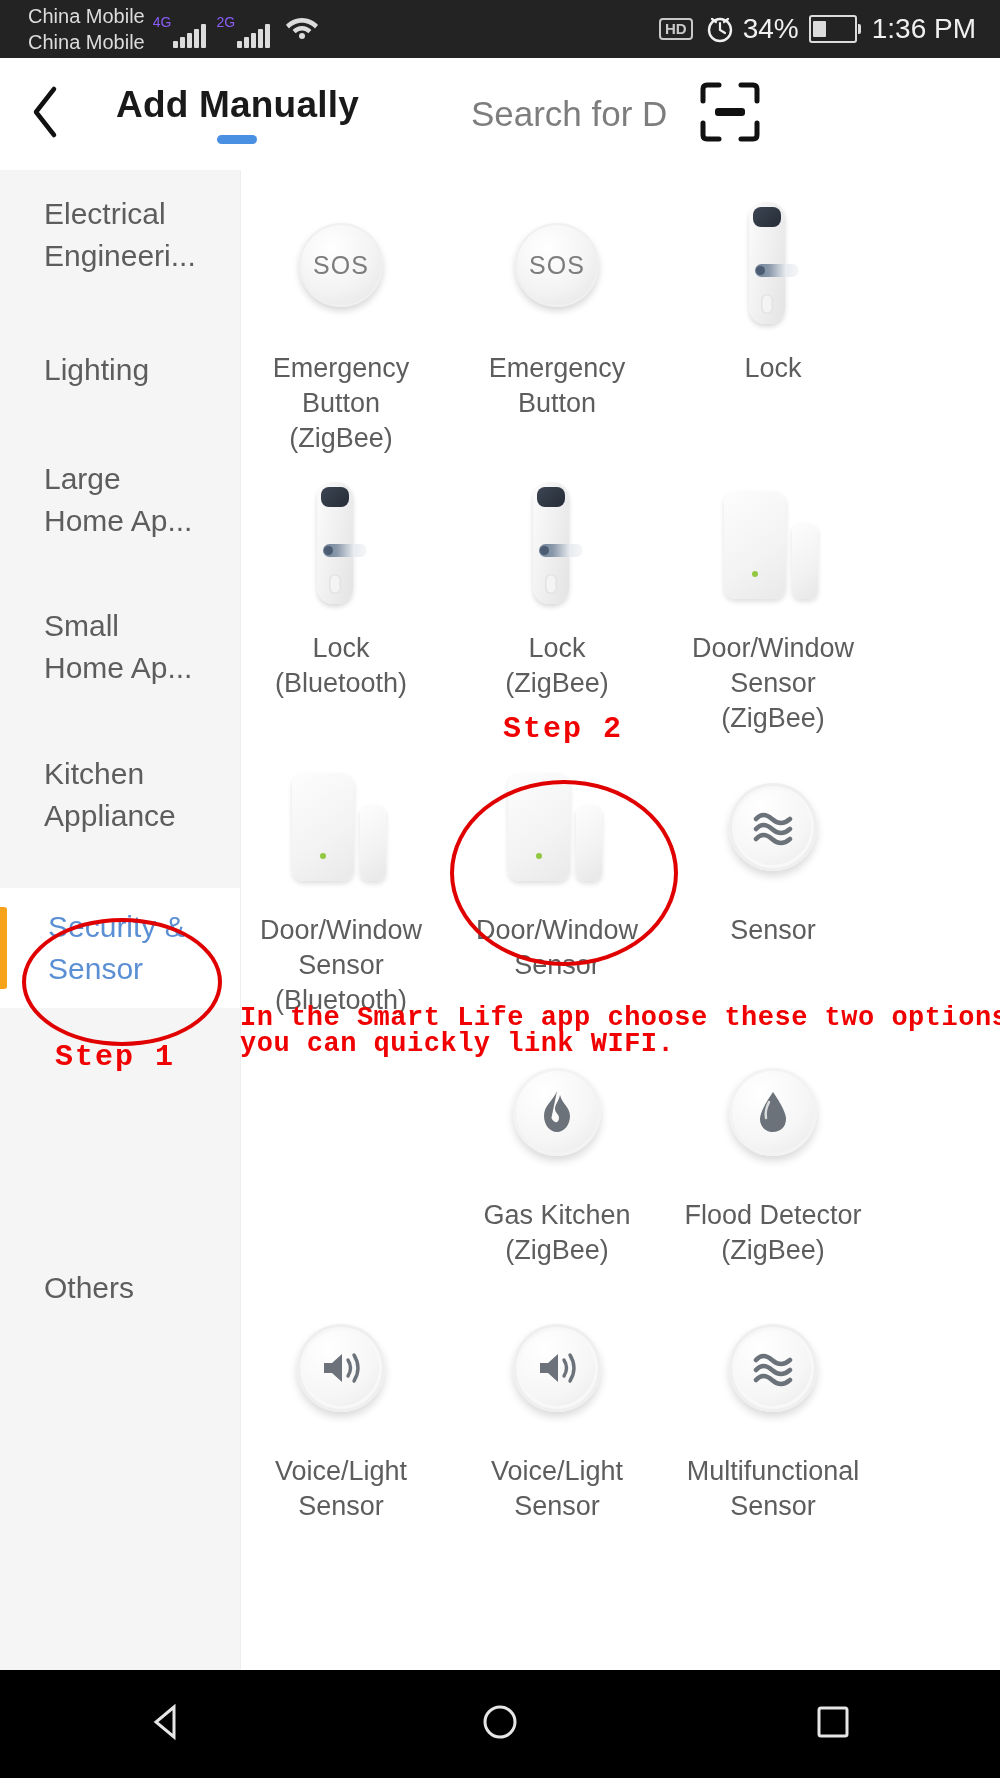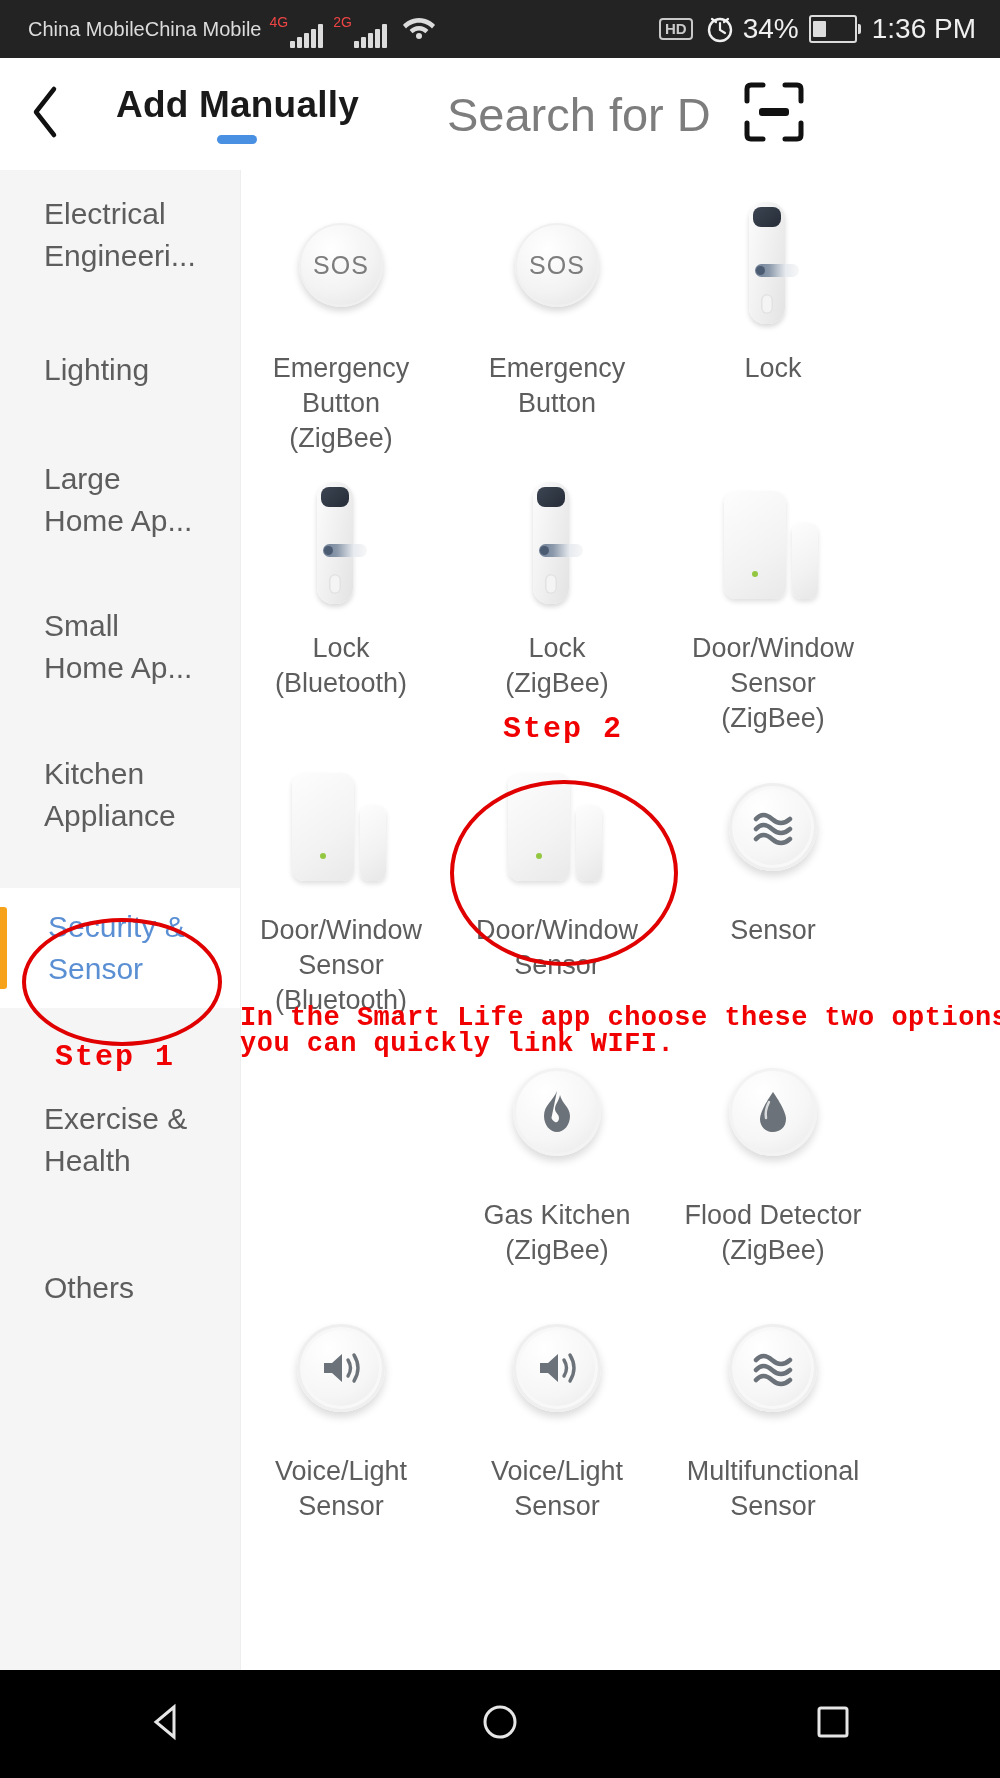--- a/index.html
+++ b/index.html
@@ -11,25 +11,25 @@
     position:relative;
   }
 
   
   .statusbar{
     position:absolute;top:0;left:0;width:1000px;height:58px;
     background:#232323;color:#e8e8e8;
     display:flex;align-items:center;
   }
   .carriers{
-    margin-left:28px;display:flex;
+    margin-left:28px;display:flex;flex-direction:column;
     font-size:20px;line-height:26px;color:#dcdcdc;
   }
   .sig-wrap{display:flex;align-items:flex-end;margin-left:8px;height:38px;}
-  .sig-label{font-size:14px;color:#ef4444;align-self:flex-start;margin-top:4px;}
+  .sig-label{font-size:14px;color:#8b5cf6;align-self:flex-start;margin-top:4px;}
   .bars{display:flex;align-items:flex-end;margin-left:2px;height:26px;}
   .bars i{display:block;width:5px;margin-right:2px;background:#dcdcdc;border-radius:1px;}
   .bars i:nth-child(1){height:7px}.bars i:nth-child(2){height:11px}
   .bars i:nth-child(3){height:15px}.bars i:nth-child(4){height:19px}
   .bars i:nth-child(5){height:24px}
   .wifi{margin-left:12px;margin-bottom:2px;}
   .status-right{
     margin-left:auto;margin-right:24px;display:flex;align-items:center;
     font-size:28px;color:#f0f0f0;
   }
@@ -58,21 +58,21 @@
   }
   .tab-main{
     position:relative;display:flex;flex-direction:column;align-items:center;
     margin-left:26px;
   }
   .tab-main .t{font-size:37px;font-weight:bold;color:#1a1a1a;letter-spacing:.2px;}
   .tab-underline{
     width:40px;height:9px;border-radius:5px;background:#4a90e2;margin-top:9px;
   }
   .tab-second{
-    font-size:47px;color:#7d7d7d;margin-left:88px;text-align:center;
+    font-size:35px;color:#7d7d7d;margin-left:112px;text-align:center;
   }
   .scan-btn{margin-left:28px;display:flex;align-items:center;justify-content:center;width:70px;height:70px;}
 
   
   .content{
     position:absolute;top:170px;left:0;width:1000px;height:1500px;
     display:flex;background:#fff;
   }
   .sidebar{
     width:240px;height:100%;background:#f5f5f5;position:relative;
@@ -276,23 +276,20 @@
     </div>
     <div class="cat" style="top:422px;height:110px;position:absolute;width:100%;box-sizing:border-box;">
       <span class="lbl">Small Home Ap...</span>
     </div>
     <div class="cat" style="top:570px;height:110px;position:absolute;width:100%;box-sizing:border-box;">
       <span class="lbl">Kitchen Appliance</span>
     </div>
     <div class="cat active" style="top:718px;height:120px;position:absolute;width:100%;box-sizing:border-box;padding-left:48px;">
       <span class="lbl">Security &amp; Sensor</span>
     </div>
-    <div class="cat" style="top:915px;height:110px;position:absolute;width:100%;box-sizing:border-box;">
-      <span class="lbl">Exercise &amp; Health</span>
-    </div>
     <div class="cat" style="top:1078px;height:80px;position:absolute;width:100%;box-sizing:border-box;">
       <span class="lbl">Others</span>
     </div>
   </div>
 
   <div class="grid">
 
     <div class="tile" style="left:0px;top:25px;">
       <div class="thumb">
           <div class="sos">SOS</div>

